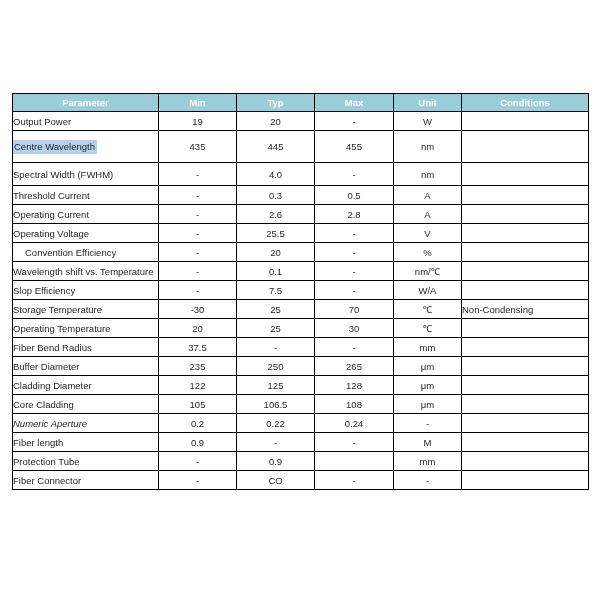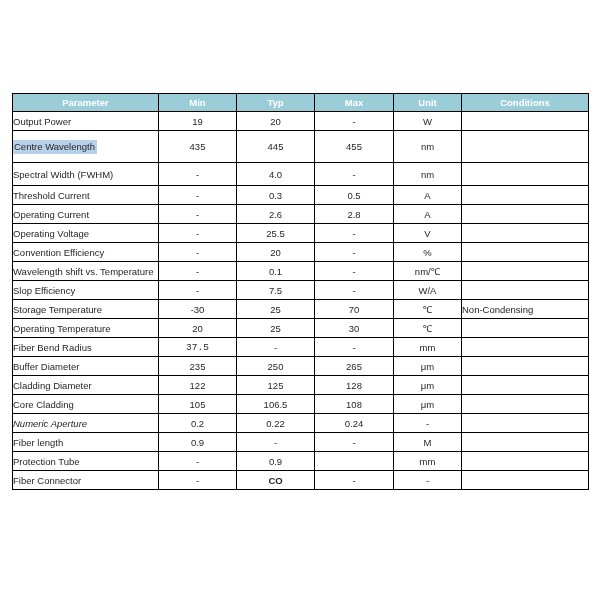--- a/index.html
+++ b/index.html
@@ -122,21 +122,21 @@
         </tr>
         <tr>
           <td class="param" style="color: rgb(38, 38, 38);">Operating Voltage</td>
           <td class="val" style="color: rgb(38, 38, 38);">-</td>
           <td class="val" style="color: rgb(38, 38, 38);">25.5</td>
           <td class="val" style="color: rgb(38, 38, 38);">-</td>
           <td class="val" style="color: rgb(38, 38, 38);">V</td>
           <td class="cond" style="color: rgb(38, 38, 38);"></td>
         </tr>
         <tr>
-          <td class="param" style="color: rgb(38, 38, 38);">Convention Efficiency</td>
+          <td class="param" style="color: rgb(38, 38, 38); padding-left: 12px;">Convention Efficiency</td>
           <td class="val" style="color: rgb(38, 38, 38);">-</td>
           <td class="val" style="color: rgb(38, 38, 38);">20</td>
           <td class="val" style="color: rgb(38, 38, 38);">-</td>
           <td class="val" style="color: rgb(38, 38, 38);">%</td>
           <td class="cond" style="color: rgb(38, 38, 38);"></td>
         </tr>
         <tr>
           <td class="param" style="color: rgb(38, 38, 38); margin-top: 45px;">Wavelength shift vs. Temperature</td>
           <td class="val" style="color: rgb(38, 38, 38);">-</td>
           <td class="val" style="color: rgb(38, 38, 38);">0.1</td>
@@ -163,21 +163,21 @@
         <tr>
           <td class="param" style="color: rgb(38, 38, 38);">Operating Temperature</td>
           <td class="val" style="color: rgb(38, 38, 38);">20</td>
           <td class="val" style="color: rgb(38, 38, 38);">25</td>
           <td class="val" style="color: rgb(38, 38, 38);">30</td>
           <td class="val" style="color: rgb(38, 38, 38);">℃</td>
           <td class="cond" style="color: rgb(38, 38, 38);"></td>
         </tr>
         <tr>
           <td class="param" style="color: rgb(38, 38, 38);">Fiber Bend Radius</td>
-          <td class="val" style="color: rgb(38, 38, 38); font-family: Liberation Mono, monospace;">37.5</td>
+          <td class="val" style="color: rgb(38, 38, 38);">37.5</td>
           <td class="val" style="color: rgb(38, 38, 38);">-</td>
           <td class="val" style="color: rgb(38, 38, 38);">-</td>
           <td class="val" style="color: rgb(38, 38, 38);">mm</td>
           <td class="cond" style="color: rgb(38, 38, 38);"></td>
         </tr>
         <tr>
           <td class="param" style="color: rgb(38, 38, 38);">Buffer Diameter</td>
           <td class="val" style="color: rgb(38, 38, 38);">235</td>
           <td class="val" style="color: rgb(38, 38, 38);">250</td>
           <td class="val" style="color: rgb(38, 38, 38);">265</td>
@@ -220,20 +220,20 @@
           <td class="param" style="color: rgb(38, 38, 38);">Protection Tube</td>
           <td class="val" style="color: rgb(38, 38, 38);">-</td>
           <td class="val" style="color: rgb(38, 38, 38);">0.9</td>
           <td class="val" style="color: rgb(38, 38, 38);"></td>
           <td class="val" style="color: rgb(38, 38, 38);">mm</td>
           <td class="cond" style="color: rgb(38, 38, 38);"></td>
         </tr>
         <tr>
           <td class="param" style="color: rgb(38, 38, 38);">Fiber Connector</td>
           <td class="val" style="color: rgb(38, 38, 38);">-</td>
-          <td class="val" style="color: rgb(38, 38, 38); font-weight: bold;">CO</td>
+          <td class="val" style="color: rgb(38, 38, 38);">CO</td>
           <td class="val" style="color: rgb(38, 38, 38);">-</td>
           <td class="val" style="color: rgb(38, 38, 38);">-</td>
           <td class="cond" style="color: rgb(38, 38, 38);"></td>
         </tr>
       </tbody>
   </table>
 </div>
 
 </body></html>

